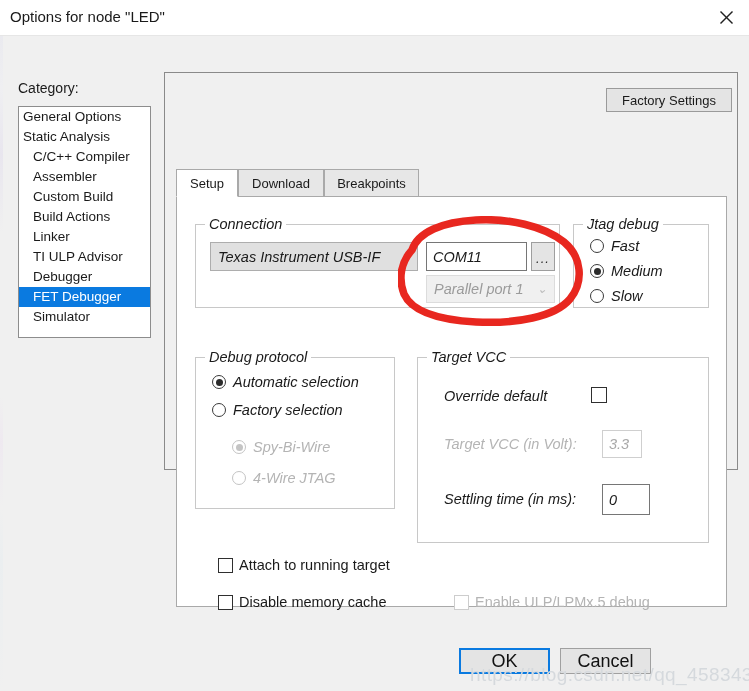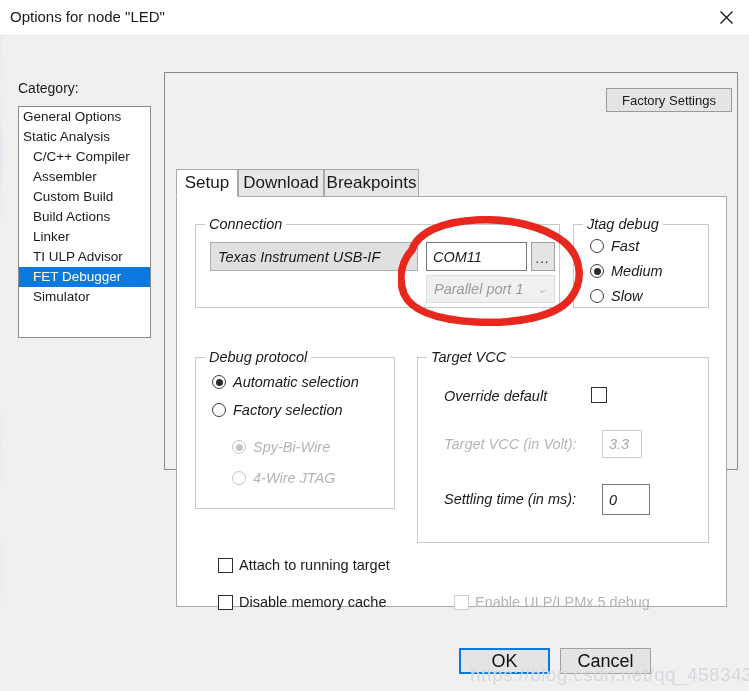--- a/index.html
+++ b/index.html
@@ -136,21 +136,21 @@
     width: 551px;
     height: 28px;
   }
   .tab {
     position: absolute;
     top: 0;
     height: 28px;
     background: #e7e7e7;
     border: 1px solid #a9a9a9;
     box-sizing: border-box;
-    font-size: 17px;
+    font-size: 13px;
     color: #1a1a1a;
     display: flex;
     align-items: center;
     justify-content: center;
     padding: 0 11px;
     cursor: pointer;
     white-space: nowrap;
   }
   .tab.active {
     background: #ffffff;
@@ -366,20 +366,21 @@
   <div class="category-label">Category:</div>
   <div class="category-list">
     <div class="cat-item">General Options</div>
     <div class="cat-item">Static Analysis</div>
     <div class="cat-item indent">C/C++ Compiler</div>
     <div class="cat-item indent">Assembler</div>
     <div class="cat-item indent">Custom Build</div>
     <div class="cat-item indent">Build Actions</div>
     <div class="cat-item indent">Linker</div>
     <div class="cat-item indent">TI ULP Advisor</div>
+    <div class="cat-item indent">Debugger</div>
     <div class="cat-item indent selected">FET Debugger</div>
     <div class="cat-item indent">Simulator</div>
   </div>
 
   <div class="main-panel">
 
     <button class="factory-btn">Factory Settings</button>
 
     <div class="tabstrip">
       <div class="tab active" style="left:0; width:62px;">Setup</div>

